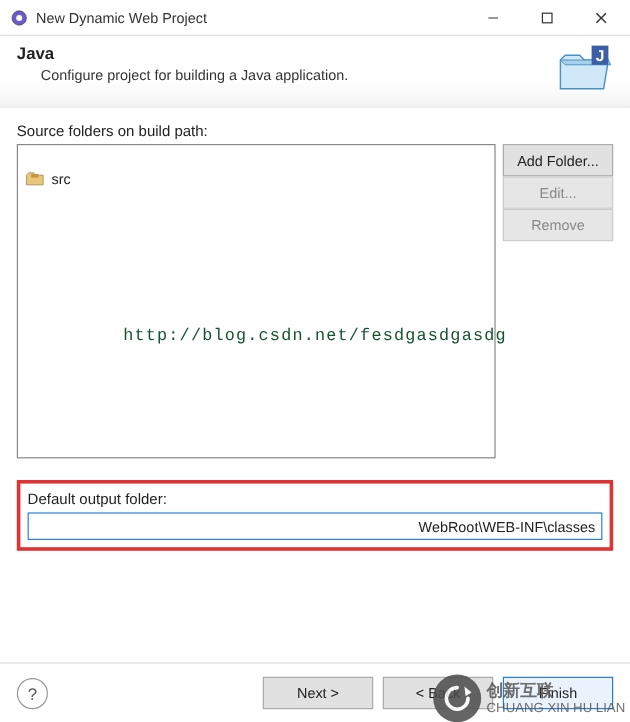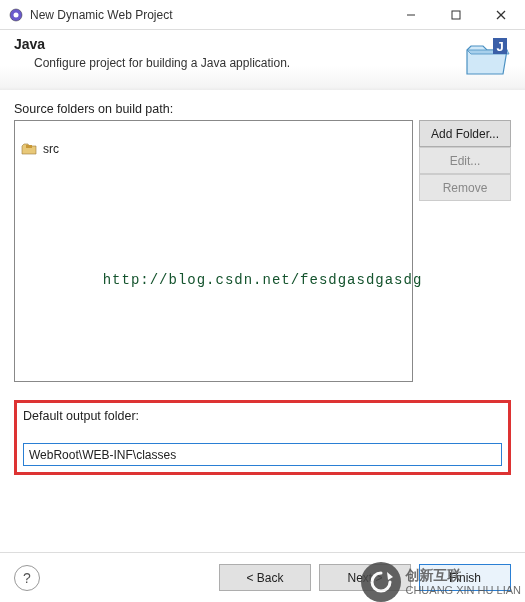--- a/index.html
+++ b/index.html
@@ -23,22 +23,22 @@
 .listitem { display: flex; align-items: center; gap: 6px; font-size: 12px; color: #222; padding: 1px 0; }
 .listitem .pkgicon { width: 16px; height: 12px; }
 
 .sidebtns { width: 92px; display: flex; flex-direction: column; gap: 0; }
 .sidebtns button { height: 27px; font-size: 12px; background: #e1e1e1; border: 1px solid #adadad; color: #222; }
 .sidebtns button:disabled { color: #888; background: #e6e6e6; border-color: #ccc; }
 
 .watermark { position:absolute; top:272px; left:0; width:100%; text-align:center; font-size:14px; color:#14532d; font-family:"SimSun","Courier New",monospace; letter-spacing:1px; pointer-events:none; }
 
 .highlight { border: 3px solid #d33; padding: 6px; margin-top: 18px; }
-.highlight .label { margin-bottom: 20px; }
-.highlight input { width: 100%; height: 23px; border: 1px solid #2a7fd4; padding: 2px 5px; font-size: 12px; background: #fff; color: #222; }
+.highlight .label { margin-bottom: 4px; }
+.highlight input { width: 100%; height: 23px; border: 1px solid #2a7fd4; padding: 2px 5px; font-size: 12px; background: #fff; color: #222; text-align: right; }
 
 .footer { position: absolute; left: 0; bottom: 0; width: 100%; height: 50px; border-top: 1px solid #ddd; display: flex; align-items: center; padding: 0 14px; gap: 8px; background: #fff; }
 .footer .help { width: 26px; height: 26px; border: 1px solid #999; border-radius: 50%; display: flex; align-items: center; justify-content: center; font-size: 14px; color: #555; }
 .footer .spacer { flex: 1; }
 .footer button { width: 92px; height: 27px; font-size: 12px; background: #e1e1e1; border: 1px solid #adadad; color: #222; }
 .footer button.primary { border: 1px solid #2a7fd4; background: #eaf3fb; }
 
 .brandlogo { position: absolute; right: 4px; bottom: 0px; display:flex; align-items:center; gap:4px; opacity:0.85;padding-left:29px; }
 .brandlogo .c { width:40px; height:40px; border-radius:50%; background:#4a4a4a; display:flex; align-items:center; justify-content:center; color:#fff; font-weight:bold; font-size:22px; font-family:Arial; }
 .brandlogo .t { display:flex; flex-direction:column; font-size:11px; color:#555; line-height:1.1; }
@@ -111,22 +111,22 @@
     <span class="label">Default output folder:</span>
     <input type="text" value="WebRoot\WEB-INF\classes" style="">
   </div>
 </div>
 
 <div class="watermark">http://blog.csdn.net/fesdgasdgasdg</div>
 
 <div class="footer">
   <div class="help">?</div>
   <div class="spacer"></div>
+  <button>Next &gt;</button>
   <button>&lt; Back</button>
-  <button>Next &gt;</button>
   <button class="primary">Finish</button>
 </div>
 
 <div class="brandlogo">
   <div class="c">
     <svg width="26" height="26" viewBox="0 0 26 26">
         <path d="M13 4 A9 9 0 1 0 22 13" fill="none" stroke="#fff" stroke-width="3" stroke-linecap="round"></path>
         <polygon points="19,3 25,8 20,11" fill="#fff"></polygon>
       </svg>
   </div>

